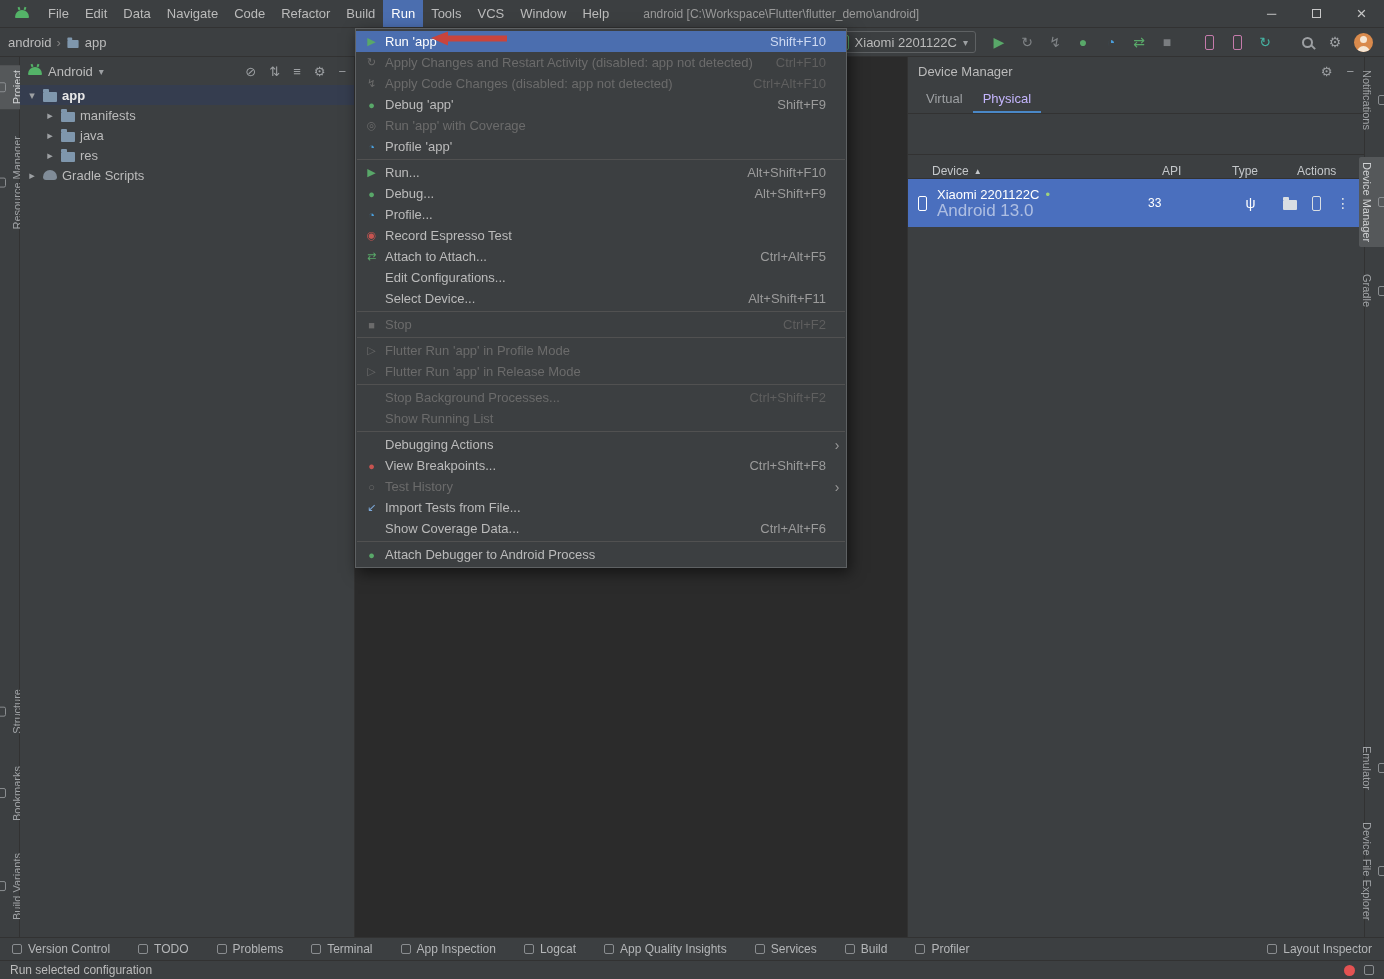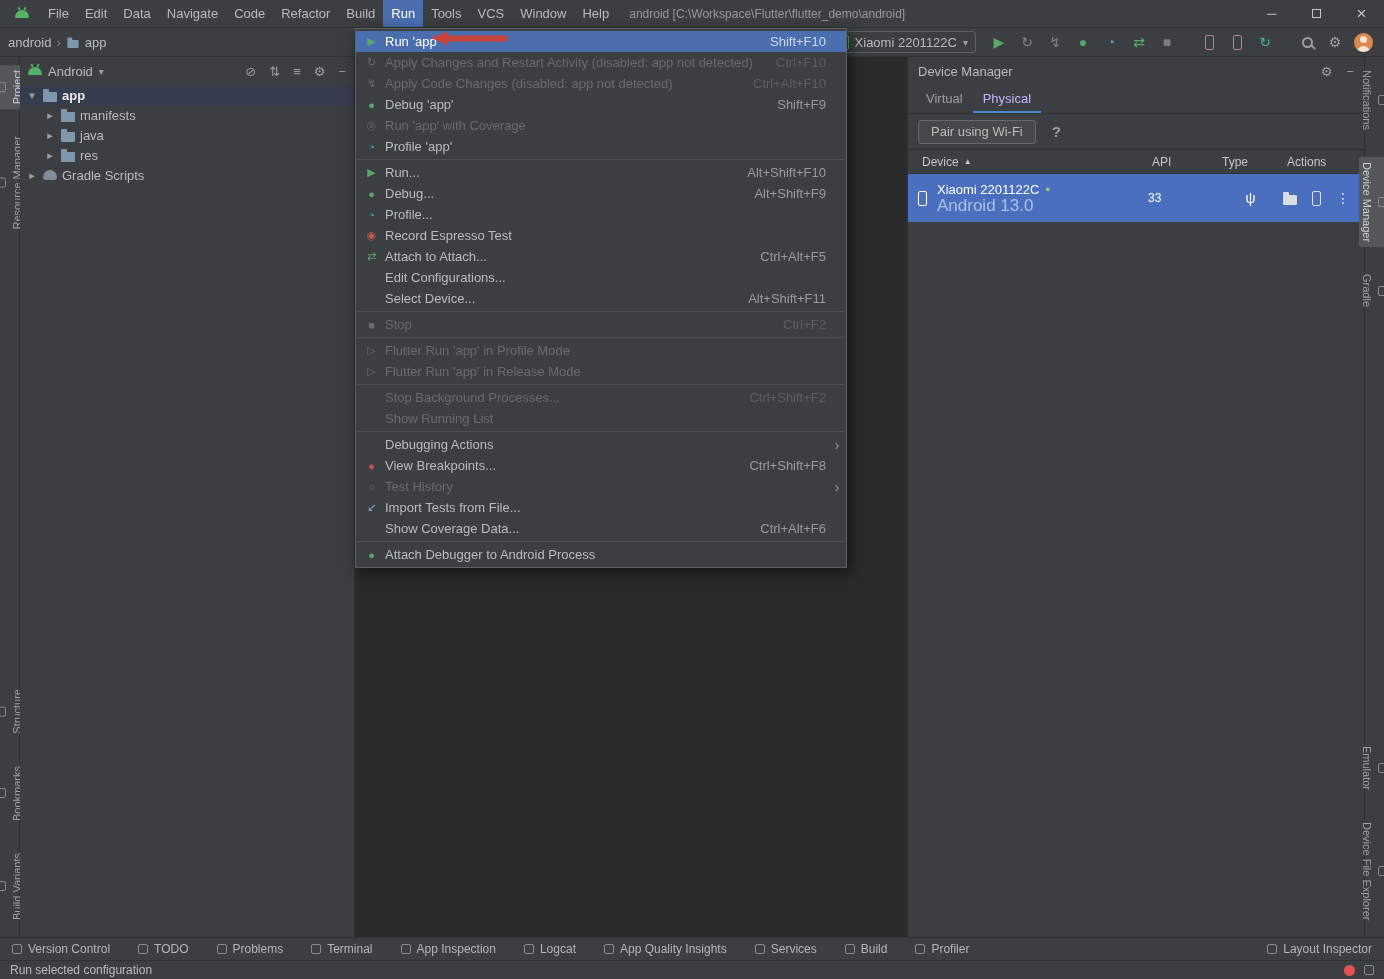--- a/index.html
+++ b/index.html
@@ -16,21 +16,21 @@
     --disabled:#6b6b6b; --sel:#4b6eaf; --rowsel:#4a6fbe; --green:#59a869; --red:#c75450;
   }
 
   
   #titlebar { position:absolute; top:0; left:0; right:0; height:28px;
     display:flex; align-items:center; border-bottom:1px solid var(--border); padding-left:10px; }
   .logo-wrap { width:24px; display:flex; justify-content:center; margin-right:6px; }
   #menubar { display:flex; height:100%; }
   .mb-item { padding:0 8px; line-height:27px; cursor:default; }
   .mb-item.active { background:var(--sel); color:#fff; }
-  #window-title { flex:1; margin-left:12px; color:#9a9a9a; font-size:12px;
+  #window-title { flex:1; margin-left:26px; color:#9a9a9a; font-size:12px;
     white-space:nowrap; overflow:hidden; }
   #win-controls { display:flex; height:100%; }
   .wc-btn { width:45px; height:100%; display:flex; align-items:center; justify-content:center;
     color:#c7c7c7; font-size:13px; }
   .css-maxbox { width:9px; height:9px; border:1px solid #c7c7c7; display:inline-block; }
   .wc-btn.close { font-size:17px; }
 
   
   #toolbar { position:absolute; top:28px; left:0; right:0; height:29px;
     display:flex; align-items:center; border-bottom:1px solid var(--border); padding:0 8px; }
@@ -79,23 +79,23 @@
     background:var(--bg); border-left:1px solid var(--border); }
   #dm-header { height:29px; display:flex; align-items:center; padding:0 10px; }
   #dm-header .hdr-icons { margin-left:auto; display:flex; gap:14px; font-size:13px; }
   #dm-tabs { height:28px; display:flex; padding:0 8px; border-bottom:1px solid var(--border); }
   .dm-tab { padding:0 10px; line-height:26px; color:var(--dim); border-bottom:2px solid transparent; }
   .dm-tab.active { color:#c4b5fd; border-bottom-color:#4a88c7; }
   #dm-toolbar { height:35px; display:flex; align-items:center; gap:16px; padding:0 10px; }
   #pair-btn { height:24px; padding:0 12px; border:1px solid #646a6d; border-radius:3px;
     background:#45494a; color:var(--text); font-size:13px; display:flex; align-items:center; }
   #dm-help { color:var(--dim); font-size:15px; font-weight:bold; }
-  #dm-cols { height:25px; display:flex; align-items:center; padding-left:14px;
+  #dm-cols { height:25px; display:flex; align-items:flex-end; padding-left:24px;
     border-top:1px solid var(--border); border-bottom:1px solid var(--border);
-    font-size:12px; color:#c4c7ca; }
+    font-size:12px; color:#c4c7ca;margin-top:40px; }
   .dm-col { display:flex; align-items:center; gap:5px; }
   .dm-col:nth-of-type(1) { width:230px; }
   .dm-col:nth-of-type(2) { width:70px; }
   .dm-col:nth-of-type(3) { width:65px; }
   .dm-col:nth-of-type(4) { flex:1; }
   .sort-g { font-size:8px; }
   .dm-row { height:48px; display:flex; align-items:center; padding-left:10px; color:#ffffff; }
   .dm-row.selected { background:var(--rowsel); }
   .col-device { width:230px; display:flex; align-items:center; gap:10px; }
   .col-api { width:70px; font-size:12px; }
@@ -339,24 +339,20 @@
     <div class="hdr-icons">
       <span style="color:#9da0a3;">⚙</span>
       <span style="color:#9da0a3;">−</span>
     </div>
   </div>
   <div id="dm-tabs">
 
   <div class="dm-tab">Virtual</div>
       <div class="dm-tab active">Physical</div>
     </div>
-  <div id="dm-toolbar">
-    <div id="pair-btn">Pair using Wi-Fi</div>
-    <span id="dm-help">?</span>
-  </div>
   <div id="dm-cols">
 
   <div class="dm-col">
         <span>Device</span>
         <span class="sort-g">▲</span>
       </div>
       <div class="dm-col">
         <span>API</span>
         <span class="sort-g" style="visibility: hidden;">▲</span>
       </div>

